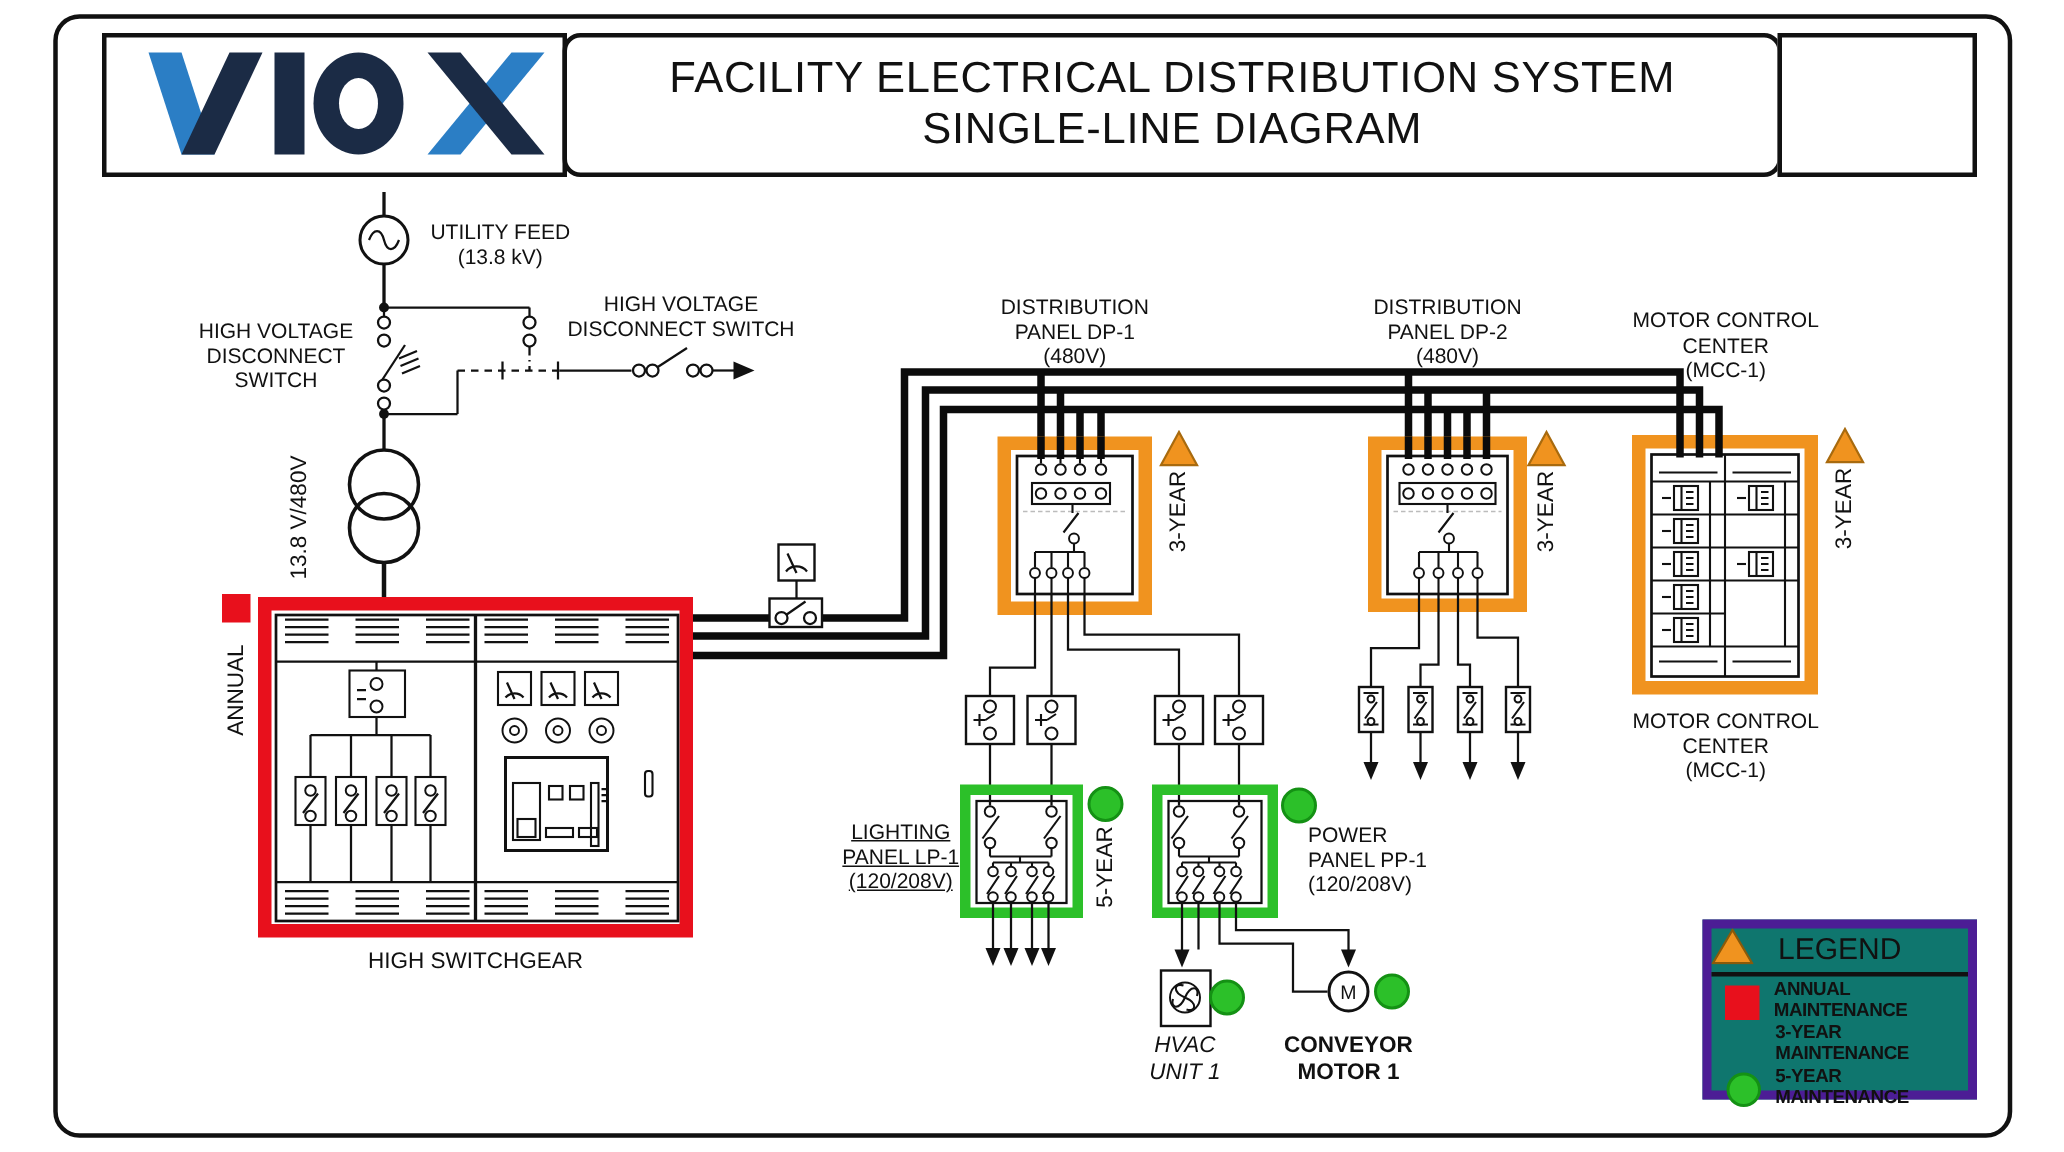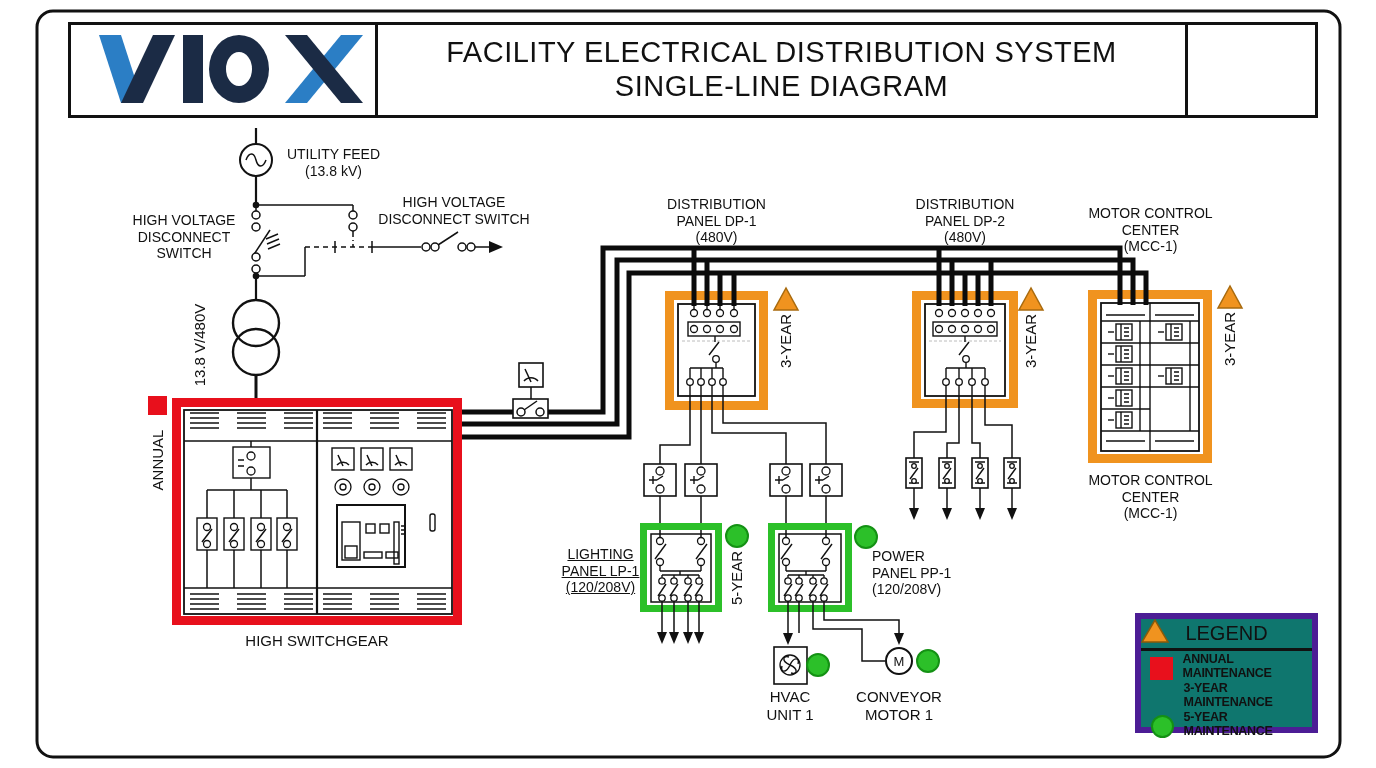--- a/index.html
+++ b/index.html
@@ -30,21 +30,21 @@
   .gc{fill:var(--green);stroke:#149114;stroke-width:2;}
   .arr{fill:#111;stroke:none;}
   .frame{fill:none;stroke:#111;stroke-width:3;}
   .lbl{position:absolute;white-space:pre-line;font-size:14px;line-height:1.18;}
   .lbl.c{text-align:center;}
   .lbl.s15{font-size:15px;}
   .vtext{position:absolute;transform:rotate(-90deg);text-align:center;font-size:15px;
          height:20px;line-height:20px;}
   .hbox{position:absolute;border:3px solid #111;background:#fff;box-sizing:border-box;}
   .titlebox{display:flex;flex-direction:column;justify-content:center;align-items:center;
-            font-size:29px;line-height:1.16;letter-spacing:.5px;}
+            font-size:29px;line-height:1.16;letter-spacing:.5px;border-radius:12px;}
   .redsq{position:absolute;background:var(--red);}
   .sr{position:absolute;width:1px;height:1px;overflow:hidden;clip:rect(0 0 0 0);}
   
   #legend{position:absolute;left:1135px;top:613px;width:183px;height:120px;
           border:6px solid #4c1d95;background:#0f766e;box-sizing:border-box;}
   #legend .lg-title{height:29px;border-bottom:3px solid #111;display:flex;align-items:center;
           justify-content:center;font-size:20px;}
   .lg-row{display:flex;align-items:flex-end;height:29px;padding-left:9px;}
   .lg-label{font-size:12.5px;font-weight:bold;margin-left:9px;letter-spacing:-0.3px;}
   .lg-sym{width:26px;display:flex;justify-content:center;}
@@ -475,23 +475,23 @@
   <div class="vtext" style="left:1001px;top:331px;width:60px;">3-YEAR</div>
   <div class="vtext" style="left:1200px;top:329px;width:60px;">3-YEAR</div>
   <div class="vtext" style="left:707px;top:568px;width:60px;">5-YEAR</div>
 
   <div class="lbl c" style="left:553px;top:546px;width:95px;text-decoration:underline;">LIGHTING
 PANEL LP-1
 (120/208V)</div>
   <div class="lbl" style="left:856px;top:548px;width:100px;text-align:left;margin-left:16px;">POWER
 PANEL PP-1
 (120/208V)</div>
-  <div class="lbl c s15" style="left:752px;top:688px;width:76px;">HVAC
+  <div class="lbl c s15" style="left:752px;top:688px;width:76px;font-style:italic;">HVAC
 UNIT 1</div>
-  <div class="lbl c s15" style="left:845px;top:688px;width:108px;">CONVEYOR
+  <div class="lbl c s15" style="left:845px;top:688px;width:108px;font-weight:bold;">CONVEYOR
 MOTOR 1</div>
   <div class="mlabel" style="left:891px;top:654px;width:16px;">M</div>
 
   <div id="legend">
     <div class="lg-title">LEGEND</div>
     <div class="lg-row">
       <span class="lg-sym">
           <span class="sym-sq"></span>
         </span>
       <span class="lg-label">ANNUAL MAINTENANCE</span>

